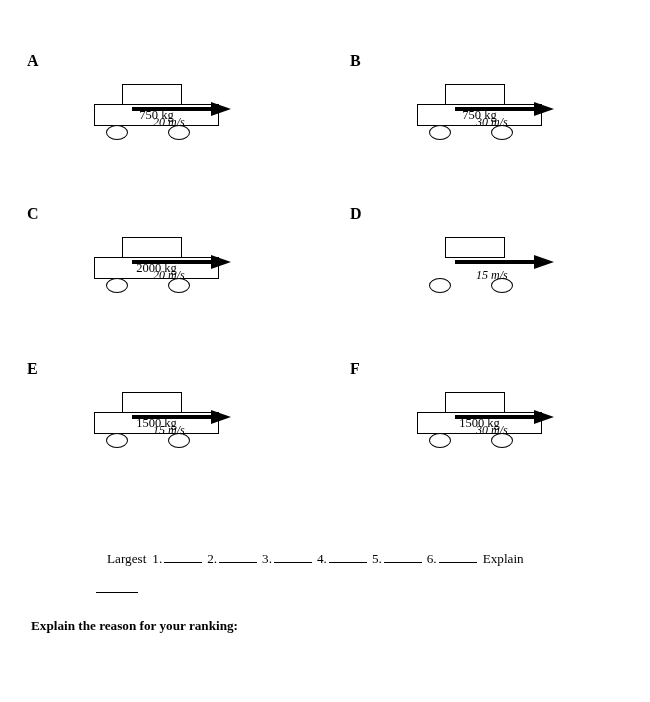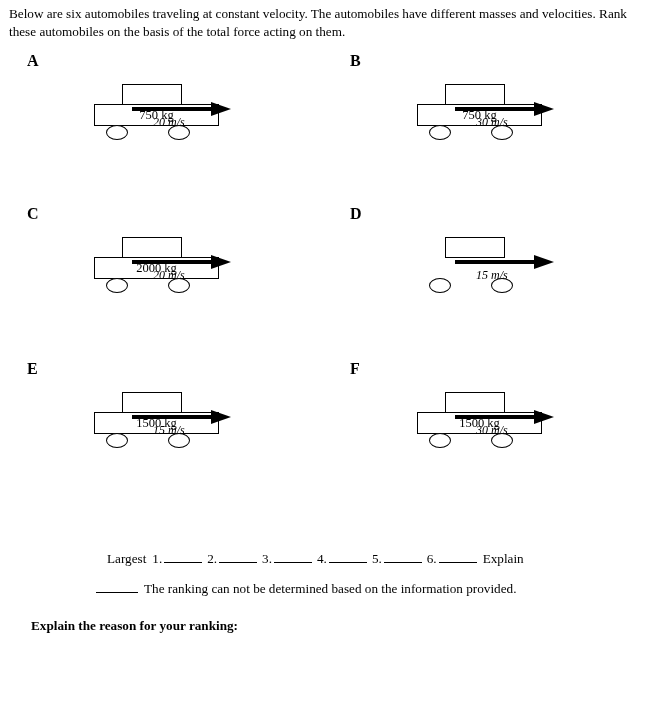--- a/index.html
+++ b/index.html
@@ -166,21 +166,20 @@
     font-size: 13.2px;
     white-space: nowrap;
     font-weight: bold;
   }
 </style>
 </head>
 <body>
 
 <div class="page">
 
-  <div class="intro">Below are six automobiles traveling at constant velocity. The automobiles have different masses and velocities. Rank these automobiles on the basis of the total force acting on them.</div>
 
   <div class="panel" style="left:9px; top:52px;">
     <div class="panel-letter">A</div>
     <div class="car">
       <div class="car-top"></div>
       <div class="car-body">
         <span class="car-mass">750 kg</span>
       </div>
       <div class="wheel left"></div>
       <div class="wheel right"></div>
@@ -272,18 +271,18 @@
       <div class="arrow-head"></div>
     </div>
     <div class="speed-label">30 m/s</div>
   </div>
 
   <div class="ranking-row">
     <span class="lead">Largest</span><span class="num">1.</span><span class="blank"></span><span class="num">2.</span><span class="blank"></span><span class="num">3.</span><span class="blank"></span><span class="num">4.</span><span class="blank"></span><span class="num">5.</span><span class="blank"></span><span class="num">6.</span><span class="blank"></span><span class="trail">Explain</span>
   </div>
 
   <div class="cannot-row">
-    <span class="blank"></span><span>The ranking can not be determined based on the information provided.</span>
+    <span class="blank"></span>
   </div>
 
   <div class="explain-row">Explain the reason for your ranking:</div>
 
 </div>
 
 </body></html>

